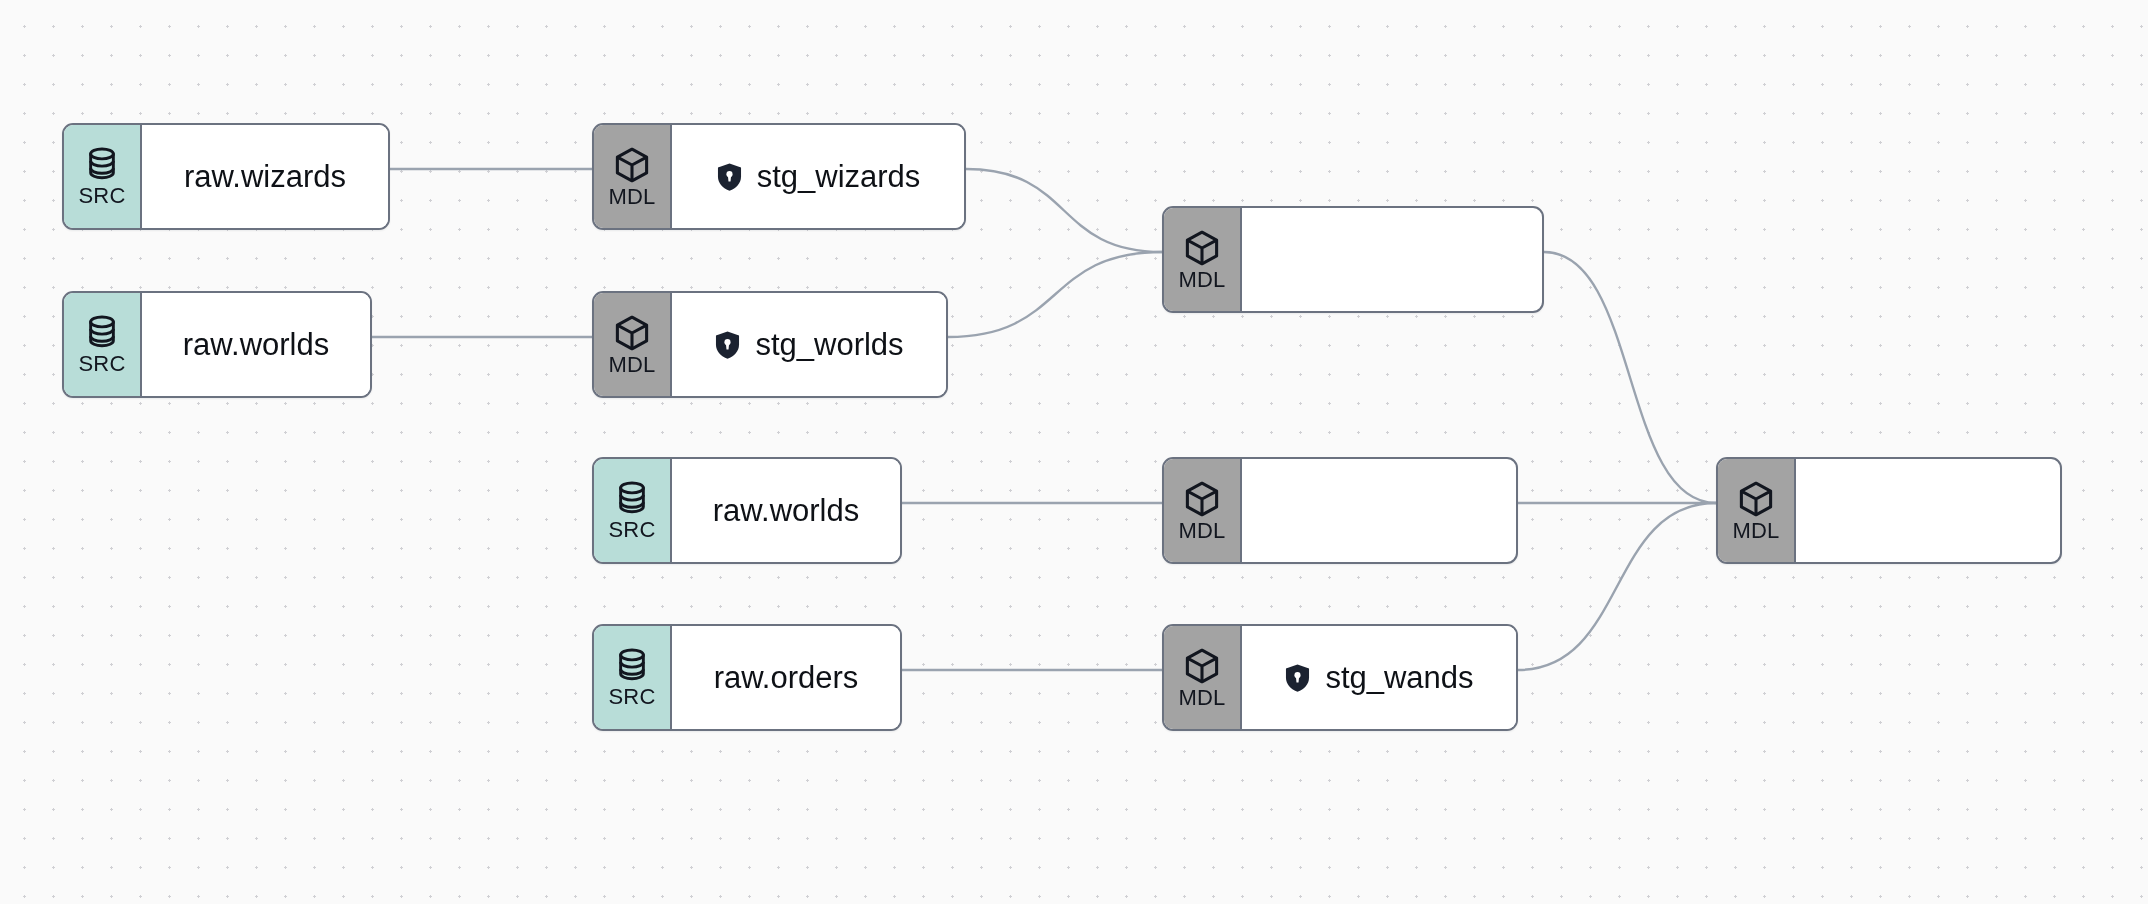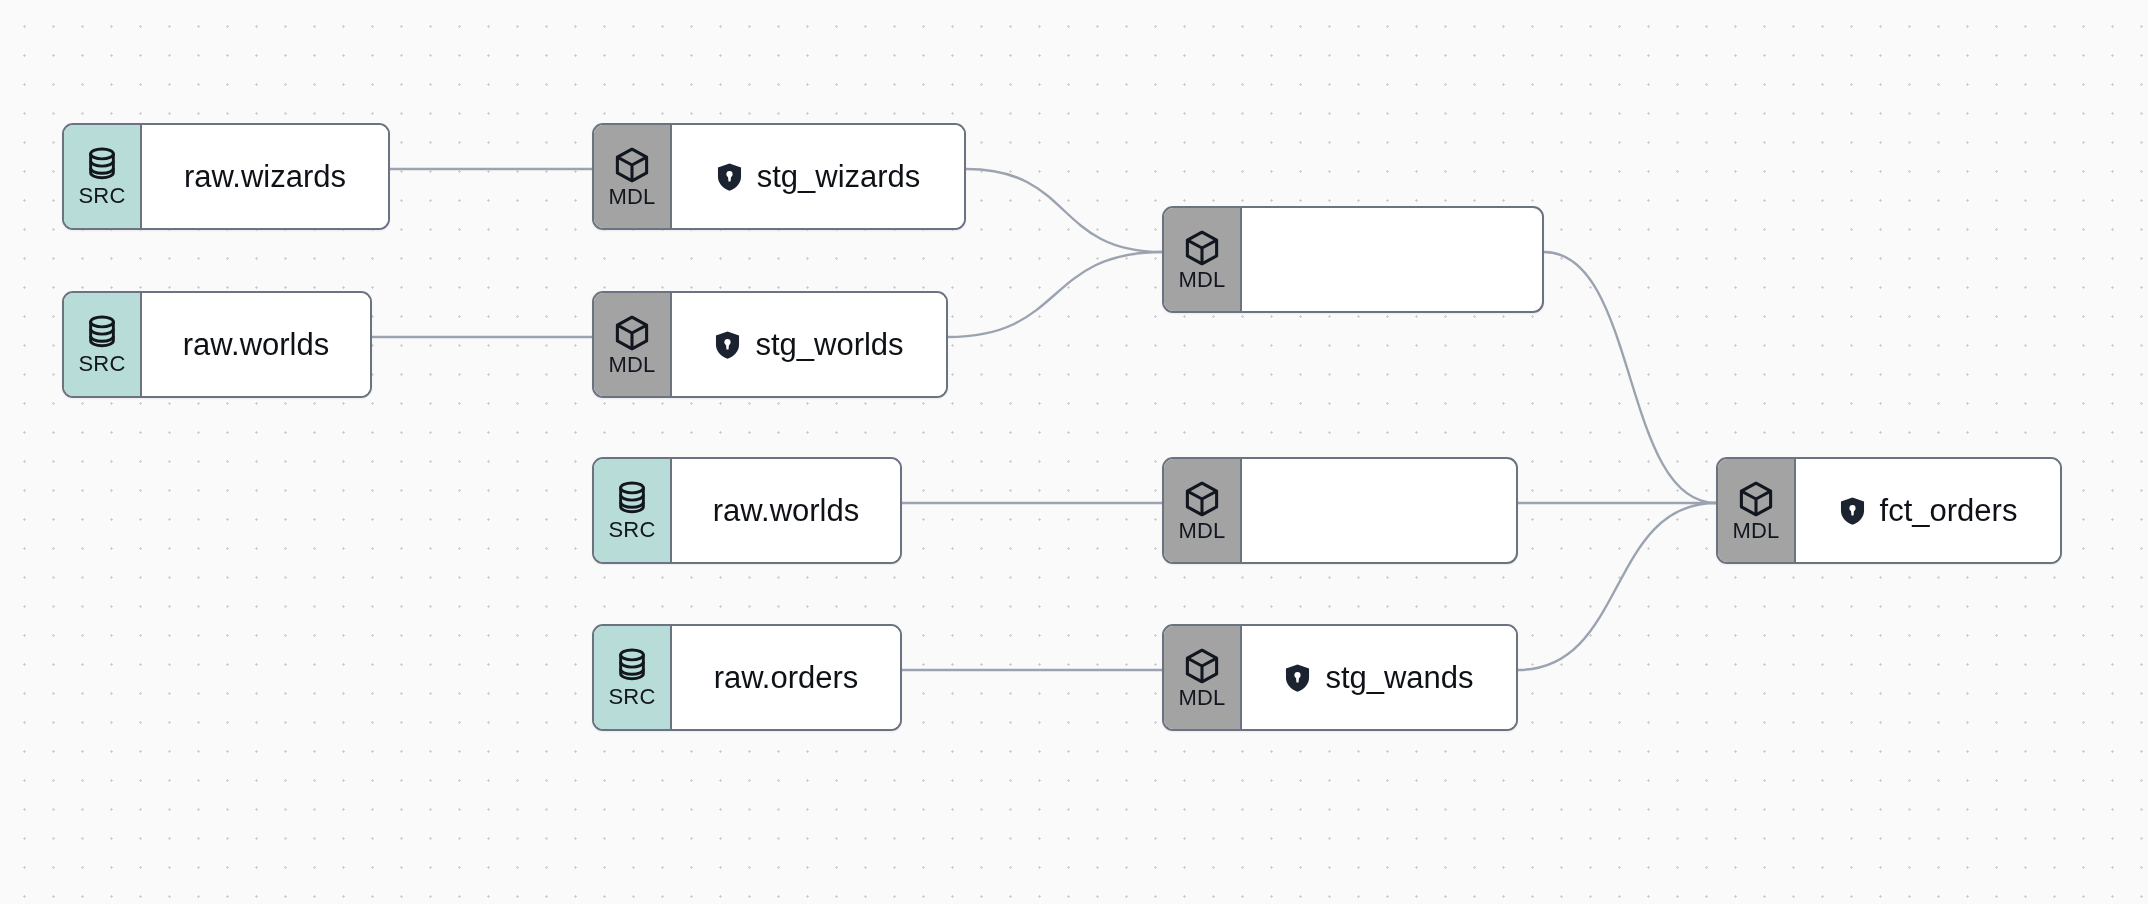--- a/index.html
+++ b/index.html
@@ -237,24 +237,14 @@
     <div class="node" style="left: 1716px; top: 457px; width: 346px;">
       <div class="badge mdl">
         <span>
           <svg width="38" height="38" viewBox="0 0 26 26" fill="none">
             <path d="M13 2.2 23 7.6v10.8L13 23.8 3 18.4V7.6z" stroke="#12161f" stroke-width="2.1" stroke-linejoin="round"></path>
             <path d="M3 7.6 13 13l10-5.4M13 13v10.8" stroke="#12161f" stroke-width="2.1" stroke-linejoin="round"></path>
           </svg>
         </span>
         <span class="badge-text">MDL</span>
       </div>
-      <div class="body">
-        <span>
-          <svg class="shield" width="27" height="30" viewBox="0 0 22 24" aria-hidden="true">
-            <path d="M11 .9 20.4 4.2v7.4c0 5.3-3.9 9.8-9.4 11.6C5.5 21.4 1.6 16.9 1.6 11.6V4.2z" fill="#1b2230"></path>
-            <circle cx="11" cy="9.7" r="2.5" fill="#ffffff"></circle>
-            <path d="M9.5 9.7h3l-.7 6h-1.6z" fill="#ffffff"></path>
-          </svg>
-        </span>
-        <span class="label">fct_orders</span>
-      </div>
     </div>
   </div>
 
 </body></html>

